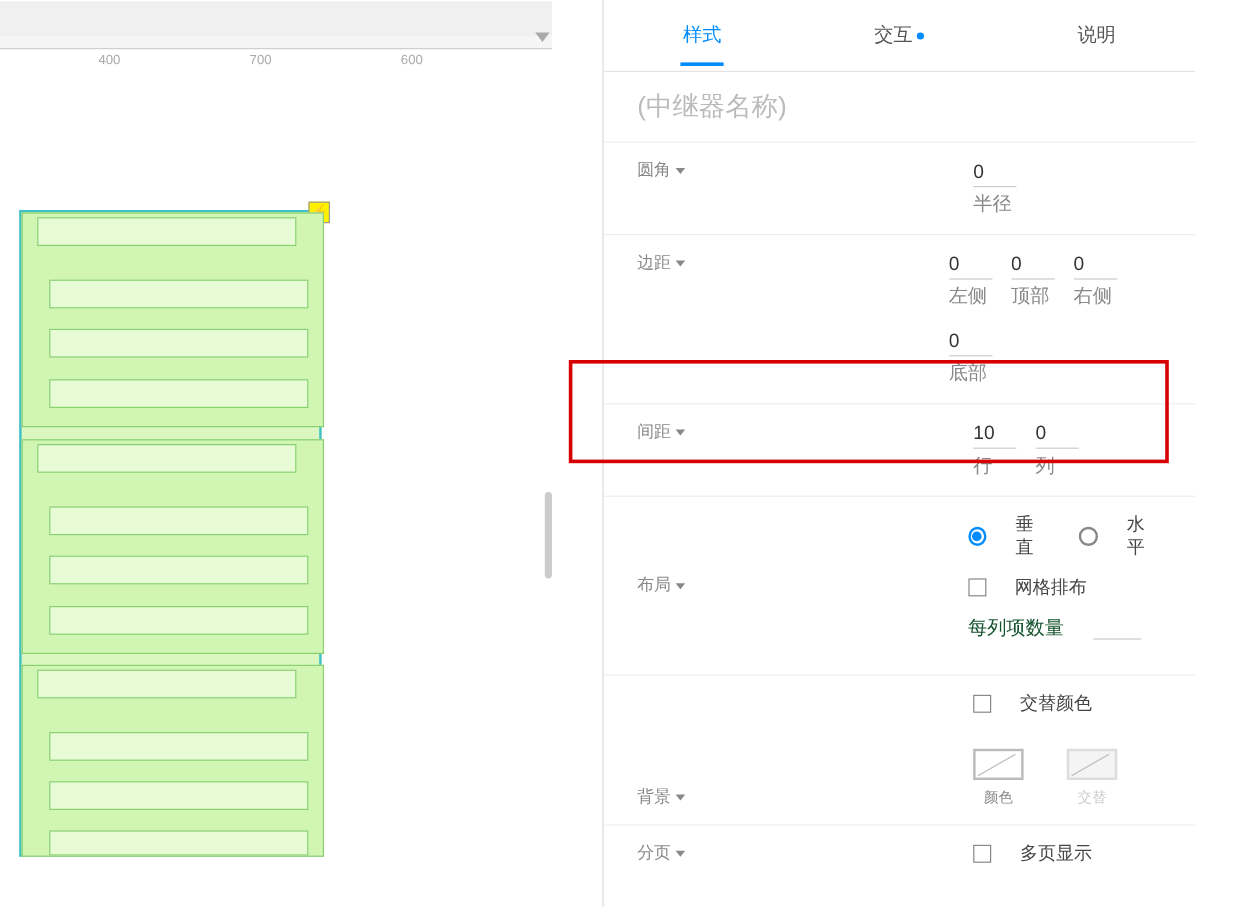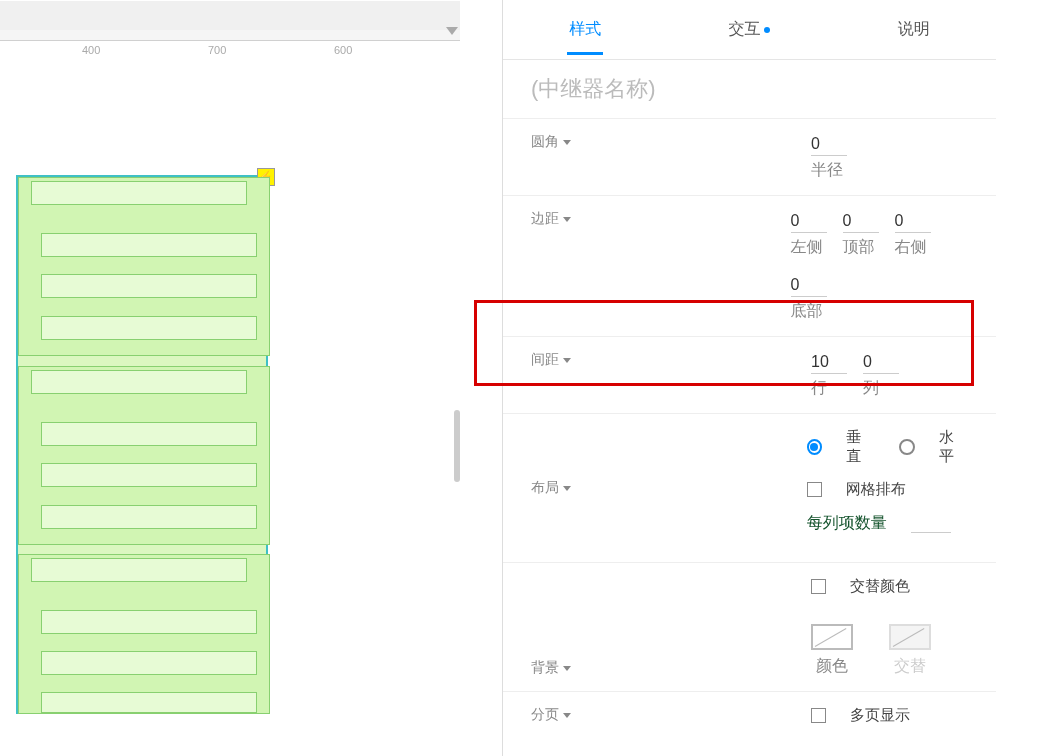--- a/index.html
+++ b/index.html
@@ -45,21 +45,21 @@
 .checkbox { width:15px; height:15px; border:1px solid #888; cursor:pointer; }
 .check-label { font-size:15px; color:#444; cursor:pointer; }
 .disabled-text { color:#14532d; }
 .inline-input { display:inline-block; width:40px; border-bottom:1px solid #ccc; height:18px; }
 
 .swatch-row { display:flex; gap:36px; }
 .swatch { display:flex; flex-direction:column; align-items:center; }
 .swatch-box { width:42px; height:26px; border:2px solid #bbb; margin-bottom:6px; cursor:pointer; position:relative; }
 .swatch-box.alt { background:#f4f4f4; border-color:#ddd; }
 .swatch-box::before { content:""; position:absolute; left:2px; top:20px; width:36px; height:0; border-top:1px solid #bbb; transform:rotate(-30deg); transform-origin:left; }
-.swatch-label { font-size:16px; color:#888; }
+.swatch-label { font-size:12px; color:#888; }
 .swatch.dis .swatch-label { color:#ccc; }
 
 .scroll-thumb { position:absolute; left:454px; top:410px; width:6px; height:72px; background:#ccc; border-radius:3px; }
 </style>
 </head>
 <body>
 
 <div class="canvas-area">
   <div class="ruler-h"></div>
   <span class="ruler-tick" style="left:82px">400</span>

